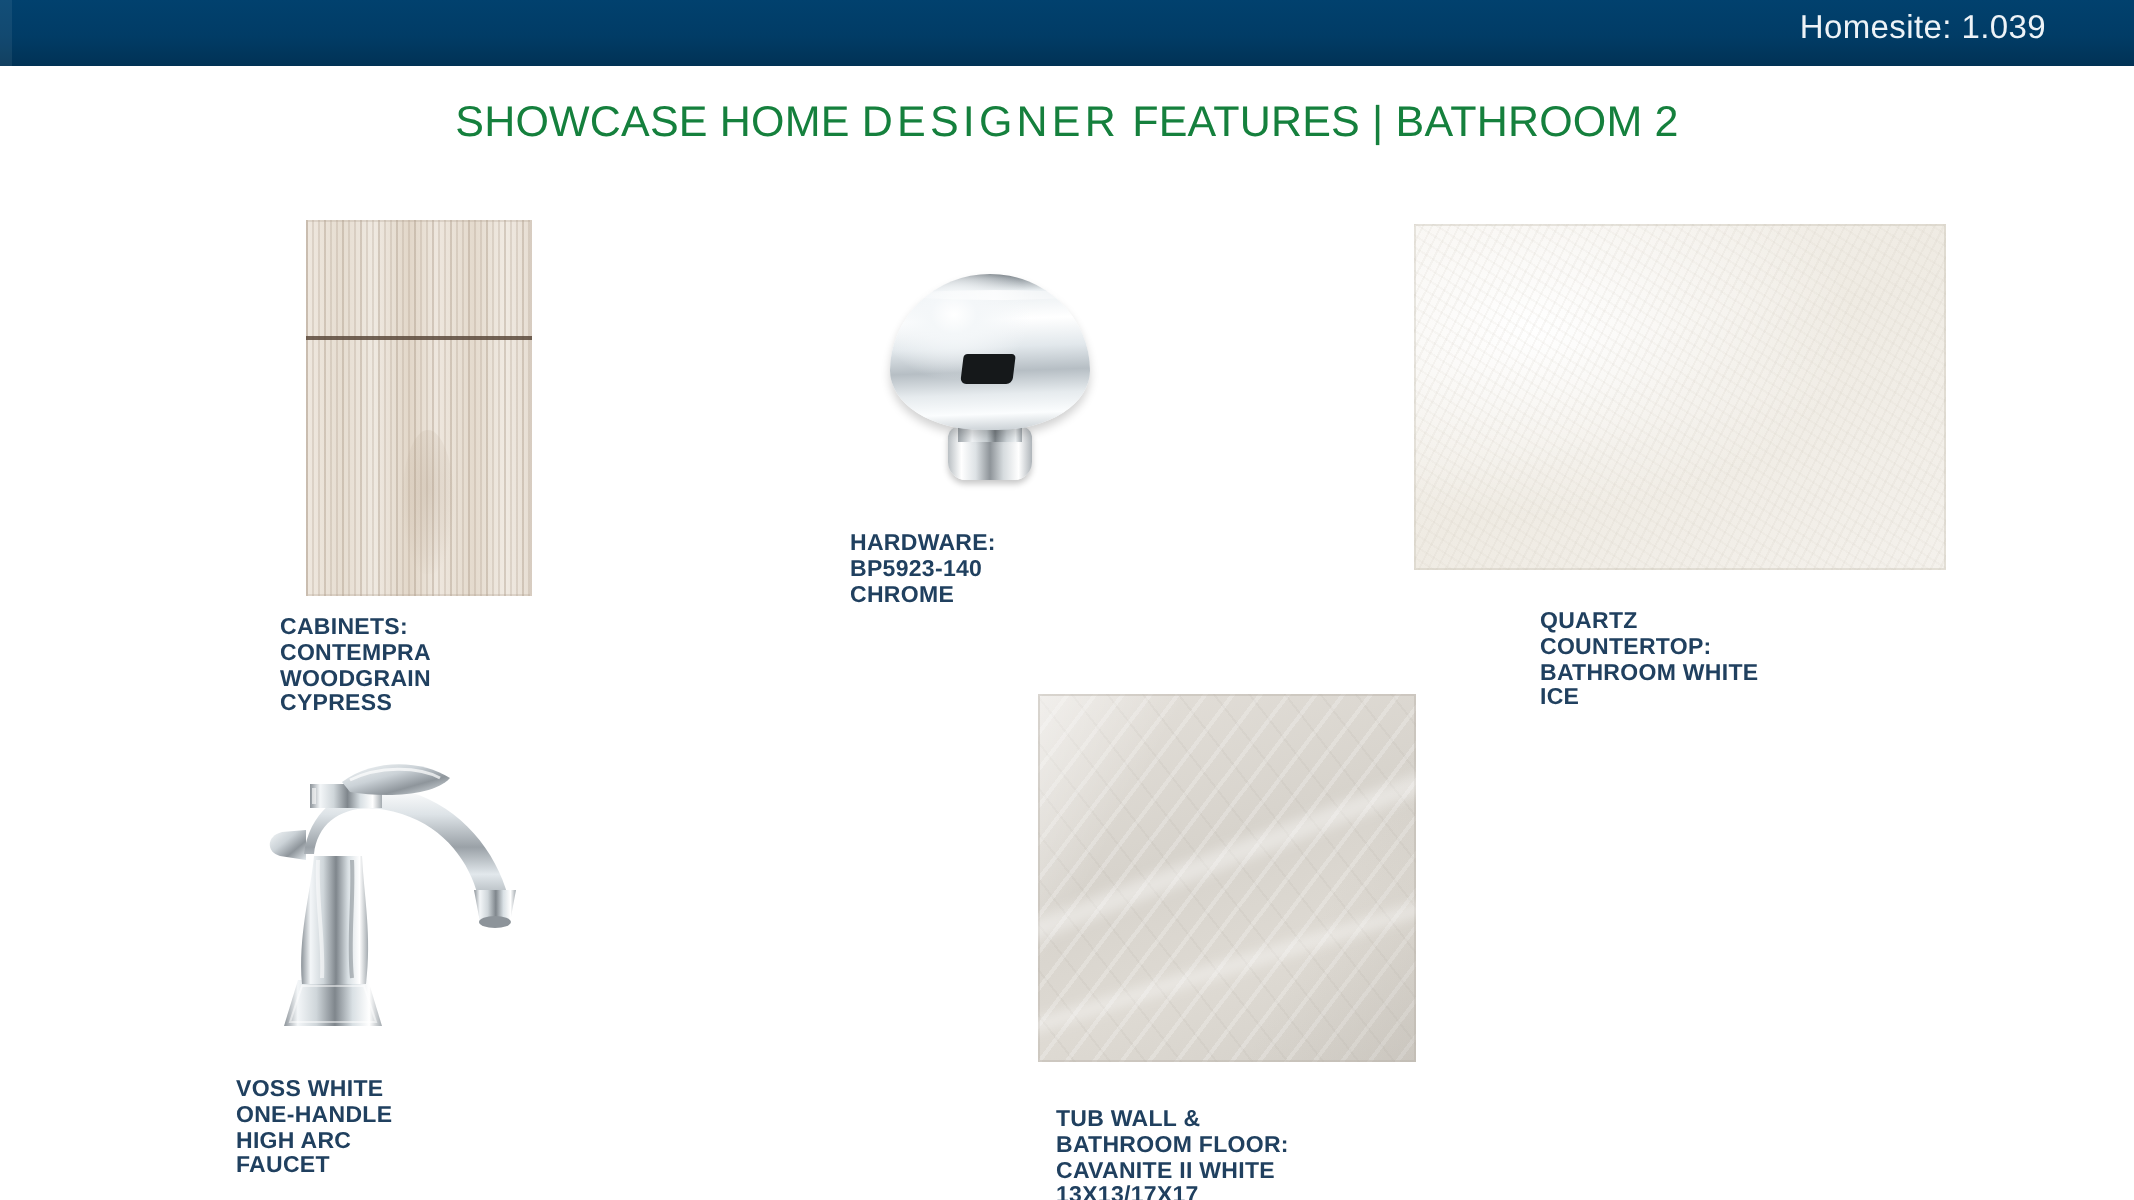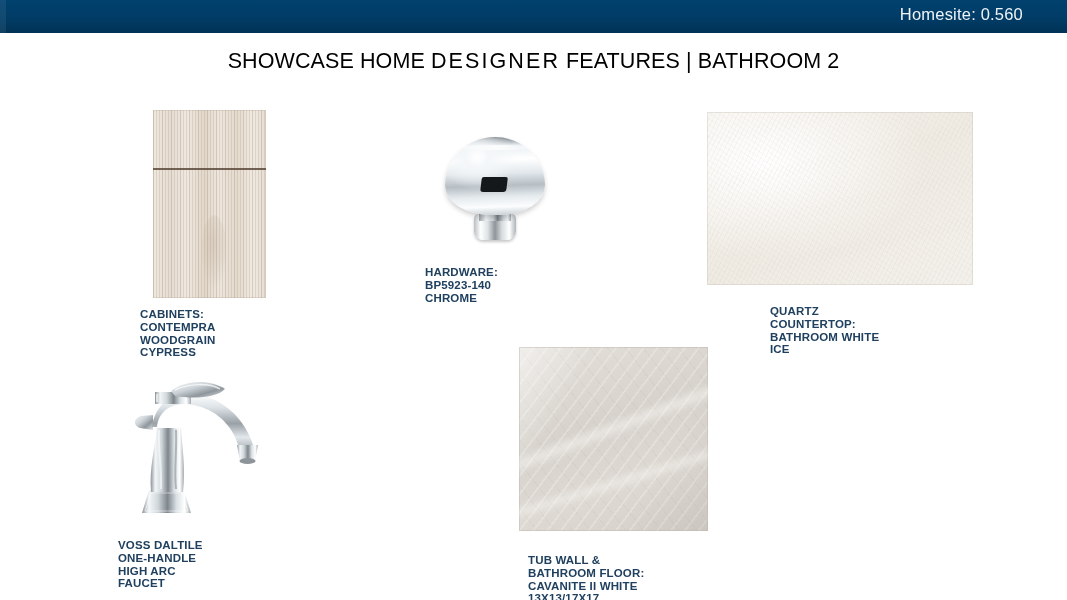--- a/index.html
+++ b/index.html
@@ -39,21 +39,21 @@
     letter-spacing: .2px;
     white-space: nowrap;
   }
 
   
   .page-title {
     position: absolute;
     left: 0; top: 49px;
     width: 1067px;
     text-align: center;
-    color: #000000;
+    color: #15803d;
     font-size: 21.5px;
     font-weight: 400;
     letter-spacing: .1px;
     white-space: nowrap;
   }
   .page-title .spaced { letter-spacing: 2.1px; }
 
   
   .caption {
     position: absolute;
@@ -201,21 +201,21 @@
   #faucet-swatch {
     left: 119px; top: 382px;
     width: 158px; height: 148px;
   }
 </style>
 </head>
 <body>
 
 <div class="topbar">
   <div class="topbar-edge"></div>
-  <div class="homesite">Homesite: 0.560</div>
+  <div class="homesite">Homesite: 1.039</div>
 </div>
 
 <div class="page-title">
   <span>SHOWCASE HOME </span><span class="spaced">DESIGNER</span><span> FEATURES | BATHROOM 2</span>
 </div>
 
 <div class="swatch" id="cabinet-swatch">
   <div class="seam"></div>
   <div class="knot"></div>
 </div>
@@ -285,21 +285,21 @@
     <path d="M118 63 L139 63 L136 79 L121 79 Z" fill="url(#chr1)"></path>
     <ellipse cx="128.5" cy="79" rx="8" ry="3" fill="#8d949a"></ellipse>
 
     <path d="M36 22 L36 10 L72 10 L72 22 Z" fill="url(#chr1)"></path>
     <path d="M38 12 L38 20" stroke="rgba(255,255,255,0.6)" stroke-width="2"></path>
 
     <path d="M52 9 C68 -3 92 -2 106 7 C98 16 74 17 56 14 Z" fill="url(#chr3)"></path>
     <path d="M56 8 C70 1 90 1 101 7" stroke="rgba(255,255,255,0.7)" stroke-width="1.5" fill="none"></path>
   </svg>
 </div>
-<div class="caption" style="left:118px; top:539px; width:140px;">VOSS DALTILE
+<div class="caption" style="left:118px; top:539px; width:140px;">VOSS WHITE
 ONE-HANDLE
 HIGH ARC
 FAUCET</div>
 
 <div class="swatch" id="tile-swatch">
   <div class="vein-a"></div>
   <div class="vein-b"></div>
 </div>
 <div class="caption" style="left:528px; top:542px; width:172px;margin-top:12px;">TUB WALL &amp;
 BATHROOM FLOOR:

